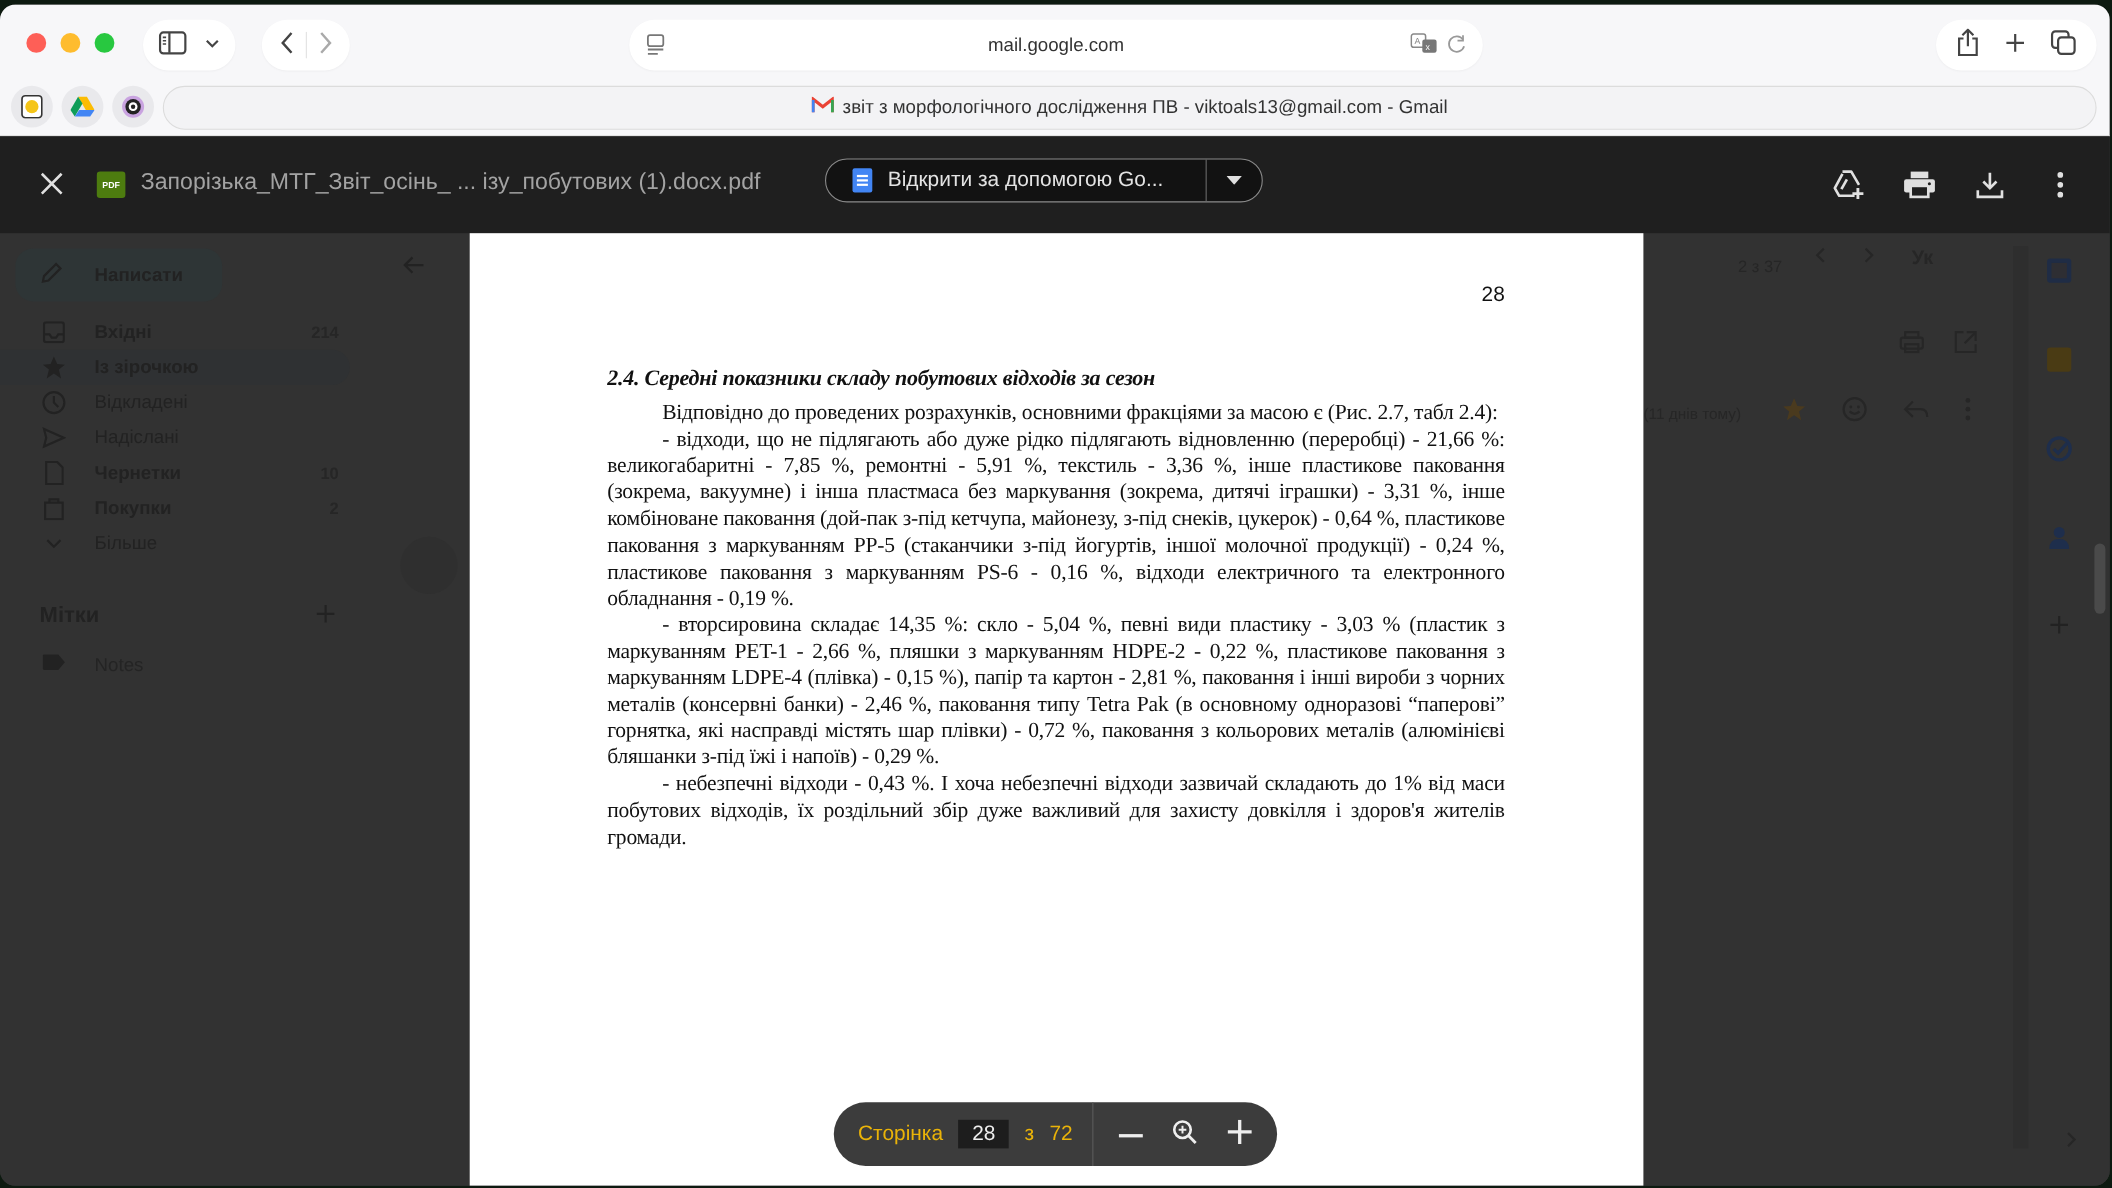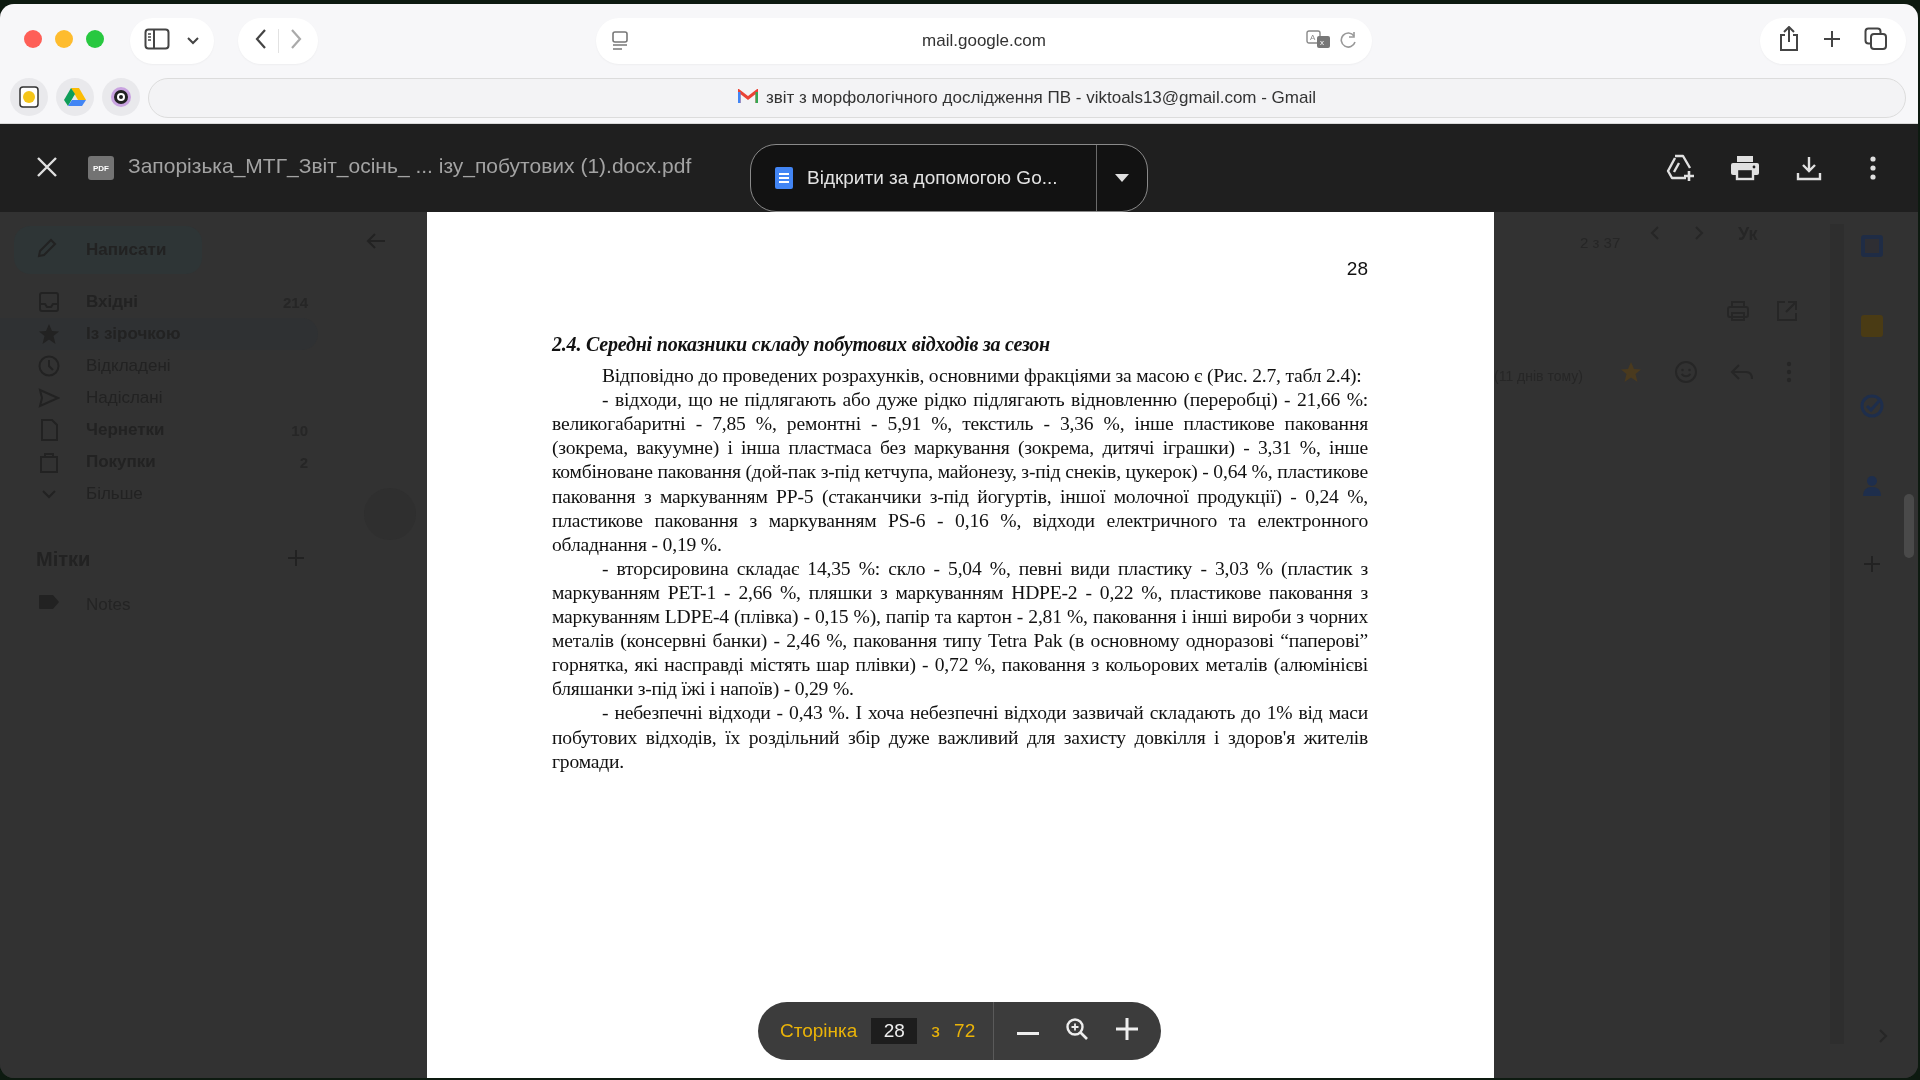--- a/index.html
+++ b/index.html
@@ -8,21 +8,21 @@
 
   
   .toolbar { position: absolute; left: 0; top: 0; width: 100%; height: 120px; background: #f7f7f9; border-bottom: 1px solid #d9d9d9; }
   .traffic { position: absolute; top: 26px; left: 24px; display: flex; gap: 13px; }
   .traffic span { width: 18px; height: 18px; border-radius: 50%; display: block; }
   .tl-red { background: #fe5f57; } .tl-yellow { background: #febc2e; } .tl-green { background: #28c840; }
   .pill { position: absolute; top: 14px; height: 46px; background: #fff; border-radius: 23px; display: flex; align-items: center; justify-content: center; box-shadow: 0 1px 2px rgba(0,0,0,.04); }
   .pill-sidebar { left: 130px; width: 84px; gap: 16px; }
   .pill-nav { left: 238px; width: 80px; gap: 10px; }
   .pill-nav .sep { width: 1px; height: 24px; background: #e2e2e2; }
-  .addr { left: 596px; width: 776px; }
+  .addr { left: 572px; width: 776px; }
   .addr .url { font-size: 17px; color: #333; }
   .addr .page-ic { position: absolute; left: 14px; top: 12px; }
   .addr .right-ic { position: absolute; right: 14px; top: 12px; display: flex; gap: 8px; align-items: center; }
   .pill-right { left: 1760px; width: 146px; gap: 22px; }
   .fav-row { position: absolute; top: 74px; left: 10px; display: flex; gap: 8px; }
   .fav { width: 38px; height: 38px; border-radius: 50%; background: #e9e9ec; display: flex; align-items: center; justify-content: center; }
   .tabbar { position: absolute; top: 74px; left: 148px; width: 1758px; height: 40px; border: 1px solid #dcdcdc; border-radius: 20px; background: #f3f3f5; display: flex; align-items: center; justify-content: center; gap: 8px; }
   .tabbar .title { font-size: 17px; color: #333; }
 
   
@@ -45,23 +45,23 @@
   .g-meta { position: absolute; top: 244px; left: 1494px; font-size: 14px; color: #262626; }
   .g-actions { position: absolute; top: 236px; left: 1620px; display: flex; gap: 32px; align-items: center; }
   .g-sideapps { position: absolute; top: 110px; left: 1860px; display: flex; flex-direction: column; gap: 52px; align-items: center; }
   .g-scroll { position: absolute; top: 370px; left: 1904px; width: 10px; height: 64px; border-radius: 5px; background: #4a4a4a; }
   .g-scroll-strip { position: absolute; top: 100px; left: 1830px; width: 14px; height: 820px; background: #2e2e2e; }
   .g-expand { position: absolute; top: 904px; left: 1878px; color: #262626; font-size: 18px; }
 
   
   .pdf-header { position: absolute; top: 120px; left: 0; width: 100%; height: 88px; background: #1f1f1f; }
   .pdf-close { position: absolute; left: 34px; top: 30px; }
-  .pdf-badge { position: absolute; left: 88px; top: 32px; width: 26px; height: 24px; background: #737373; border-radius: 3px; color: #fff; font-size: 8px; font-weight: bold; display: flex; align-items: center; justify-content: center; }
+  .pdf-badge { position: absolute; left: 88px; top: 32px; width: 26px; height: 24px; background: #4d7c0f; border-radius: 3px; color: #fff; font-size: 8px; font-weight: bold; display: flex; align-items: center; justify-content: center; }
   .pdf-name { position: absolute; left: 128px; top: 30px; font-size: 21px; color: #a3a3a3; }
-  .open-with { position: absolute; left: 750px; top: 20px; width: 398px; height: 68px; border: 1px solid #8a8a8a; border-radius: 26px; background: #121212; display: flex; align-items: center; }
+  .open-with { position: absolute; left: 750px; top: 20px; width: 398px; height: 40px; border: 1px solid #8a8a8a; border-radius: 26px; background: #121212; display: flex; align-items: center; }
   .open-with .main { display: flex; align-items: center; gap: 14px; padding-left: 24px; width: 346px; height: 100%; border-right: 1px solid #6a6a6a; }
   .open-with .lbl { font-size: 19px; color: #e3e3e3; }
   .open-with .dd { flex: 1; display: flex; justify-content: center; align-items: center; }
   .doc-ic { width: 18px; height: 22px; background: #4285f4; border-radius: 2px; position: relative; }
   .doc-ic::before { content: ""; position: absolute; left: 4px; right: 4px; top: 6px; height: 2px; background: #fff; box-shadow: 0 4px 0 #fff, 0 8px 0 #fff; }
   .hdr-actions { position: absolute; right: 28px; top: 24px; display: flex; gap: 30px; align-items: center; }
   .hdr-actions .btn { width: 34px; height: 40px; display: flex; align-items: center; justify-content: center; }
 
   
   .page { position: absolute; top: 208px; left: 427px; width: 1067px; height: 866px; background: #fff; }

